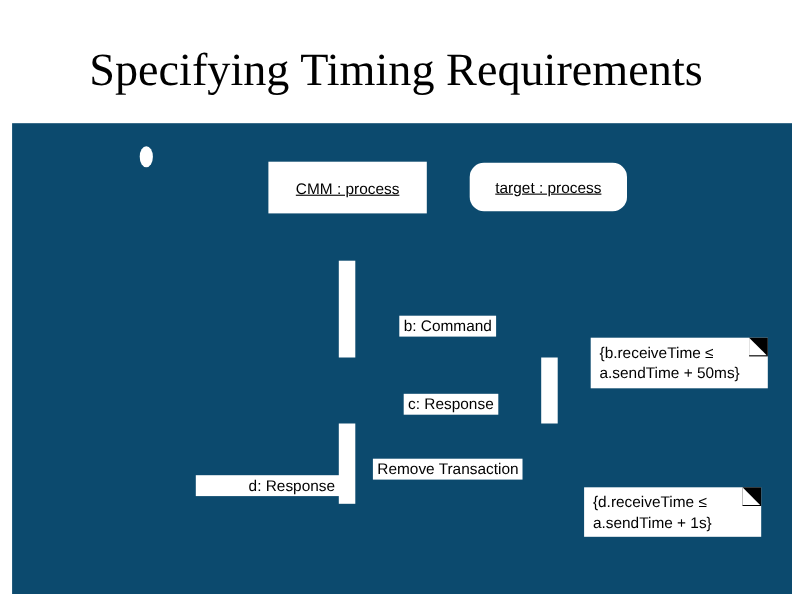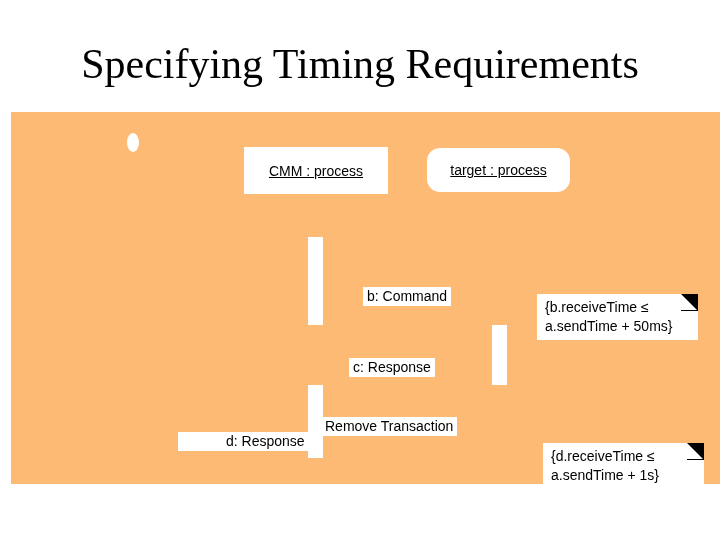--- a/index.html
+++ b/index.html
@@ -21,22 +21,22 @@
     font-size: 42px;
     letter-spacing: 0px;
     color: #000000;
     white-space: nowrap;
   }
   .diagram {
     position: absolute;
     left: 11px;
     top: 112px;
     width: 709px;
-    height: 372px;
-    background: #fdba74;
+    height: 428px;
+    background: #0c4a6e;
   }
   .bullet {
     position: absolute;
     left: 116px;
     top: 21px;
     width: 12px;
     height: 19px;
     background: #ffffff;
     border-radius: 50%;
   }
@@ -57,43 +57,43 @@
     background: #ffffff;
     color: #000000;
     font-size: 14px;
     line-height: 17px;
     padding: 1px 4px;
     white-space: nowrap;
   }
   .msg-a      { left: 167px; top: 97px;  }
   .msg-create { left: 329px; top: 152px; }
   .msg-b      { left: 352px; top: 175px; }
-  .msg-c      { left: 338px; top: 246px; }
-  .msg-remove { left: 310px; top: 305px; }
+  .msg-c      { left: 356px; top: 246px; }
+  .msg-remove { left: 328px; top: 305px; }
   .msg-d      { left: 167px; top: 320px; padding-left: 48px; }
   .activation {
     position: absolute;
     width: 15px;
     background: #ffffff;
   }
   .bar-cmm-1    { left: 297px; top: 125px; height: 88px; }
   .bar-target-1 { left: 481px; top: 213px; height: 60px; }
   .bar-cmm-2    { left: 297px; top: 273px; height: 73px; }
   .note {
     position: absolute;
     box-sizing: border-box;
     background: #ffffff;
     color: #000000;
     font-size: 14px;
     line-height: 19px;
     padding: 4px 0 0 8px;
     white-space: nowrap;
   }
-  .note-1 { left: 526px; top: 182px; width: 161px; height: 46px; }
-  .note-2 { left: 532px; top: 331px; width: 161px; height: 45px; }
+  .note-1 { left: 526px; top: 195px; width: 161px; height: 46px; }
+  .note-2 { left: 520px; top: 331px; width: 161px; height: 45px; }
   .note-fold {
     position: absolute;
     top: 0; right: 0;
     width: 17px; height: 17px;
     background: #000000;
   }
   .note-fold::after {
     content: "";
     position: absolute;
     left: 0; top: 0;

